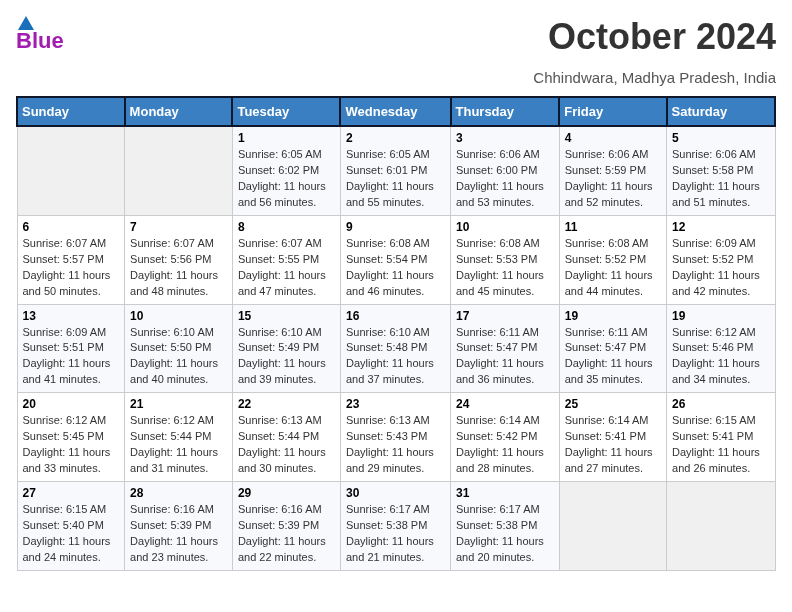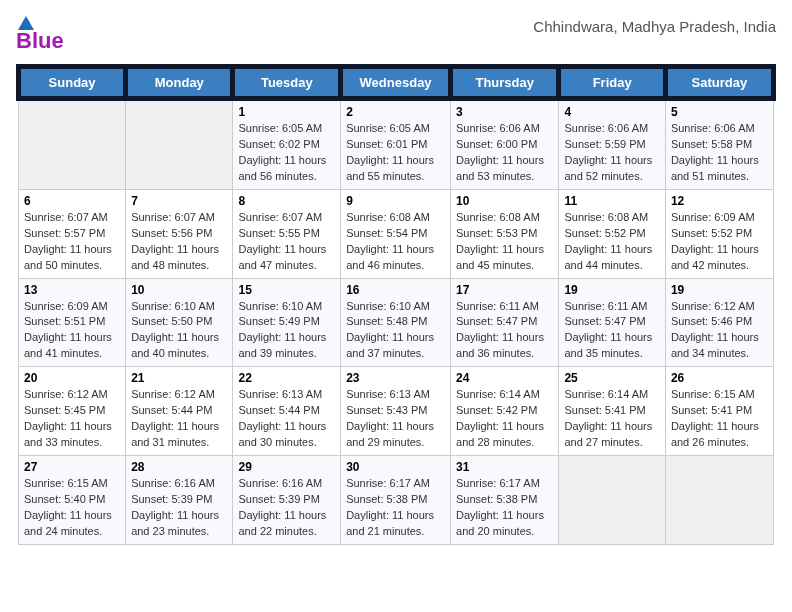--- a/index.html
+++ b/index.html
@@ -40,35 +40,35 @@
     }
     .title-block { text-align: right; }
     .month-title {
       font-size: 36px;
       font-weight: bold;
       color: #333;
     }
     .subtitle {
       font-size: 15px;
       color: #555;
-      margin-top: 2px;
+      margin-top: 11px;
     }
     table {
       width: 100%;
       border-collapse: collapse;
       font-size: 10.5px;
     }
     thead tr th {
       background-color: #3a7fc1;
       color: #fff;
       padding: 6px 4px;
-      text-align: center;
+      text-align: left;
       font-size: 13px;
       font-weight: bold;
-      border: 5px solid #0f172a;
+      border: 2px solid #0f172a;
     }
     tbody tr td {
       border: 1px solid #ccc;
       vertical-align: top;
       padding: 4px 5px;
       width: 113px;
       min-height: 70px;
       background: #fff;
     }
     tbody tr:nth-child(odd) td { background: #f7f9fc; }
@@ -90,20 +90,21 @@
 <body>
 
 <div class="header">
   <div class="logo">
     <div class="logo-text">
       <span class="logo-triangle"></span>
     </div>
     <div style="font-size:22px; font-weight:bold; color:#a21caf; margin-top:-4px;">Blue</div>
   </div>
   <div class="title-block">
+    <div class="month-title">October 2024</div>
     <div class="subtitle">Chhindwara, Madhya Pradesh, India</div>
   </div>
 </div>
 
 <table>
   <thead>
     <tr>
 
     <th>Sunday</th>
         <th>Monday</th>

